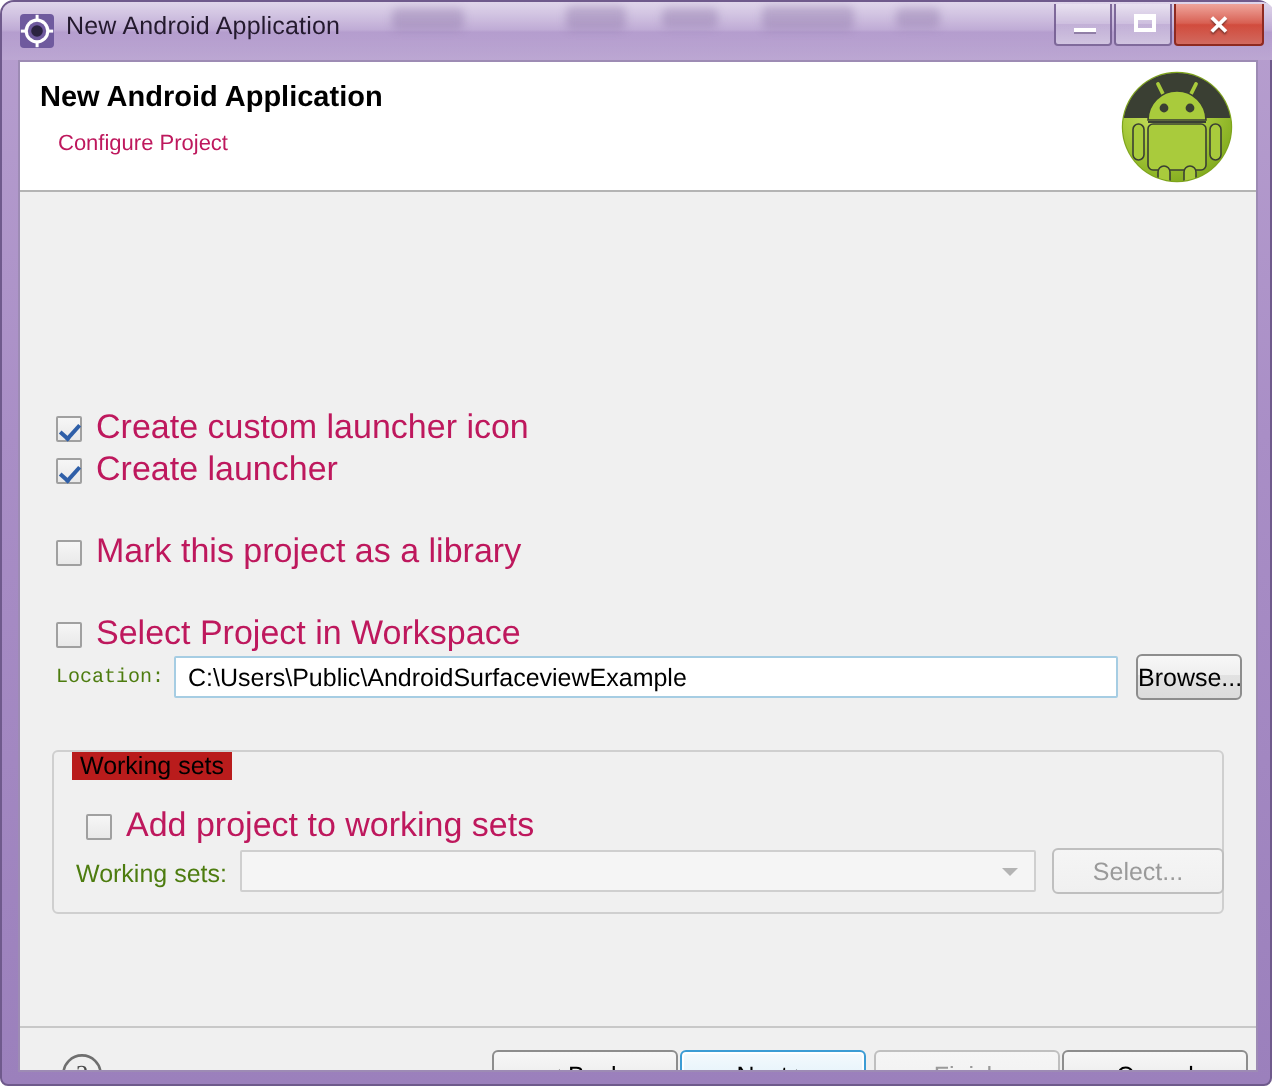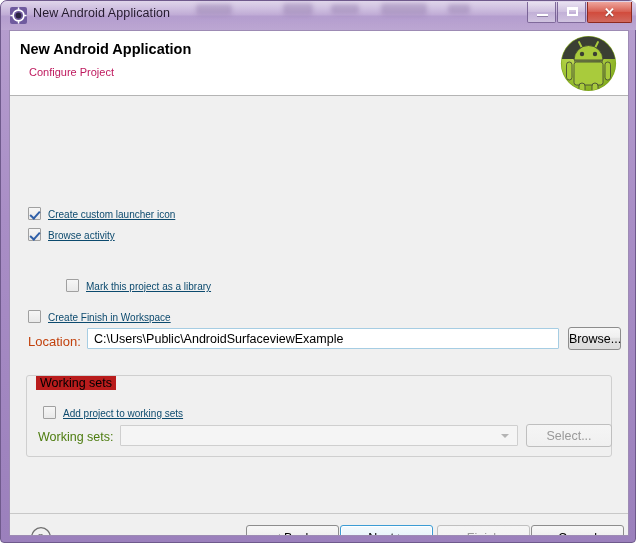--- a/index.html
+++ b/index.html
@@ -184,34 +184,34 @@
   .cb.checked::after {
     content: "";
     position: absolute;
     left: 3px; top: 1px;
     width: 4px; height: 8px;
     border: solid #2f5fa8;
     border-width: 0 2px 2px 0;
     transform: rotate(42deg);
   }
   .cb-label {
-    font-size: 10px;
-    color: #0c4a6e;
+    font-size: 17px;
+    color: #be185d;
     margin-left: 7px;
     vertical-align: 0px;
-    text-decoration: underline;
   }
   .cb-row { cursor: default; white-space: nowrap; }
 
   
   .loc-label {
     position: absolute;
     left: 18px; top: 237px;
-    font-size: 13px;
-    color: #c2410c;
+    font-size: 10px;
+    color: #4d7c0f;
+    font-family: Liberation Mono, monospace;
   }
   .loc-input {
     position: absolute;
     left: 77px; top: 231px;
     width: 472px; height: 21px;
     box-sizing: border-box;
     border: 1px solid #a6cde3;
     background: #ffffff;
     font-size: 12.5px;
     color: #000000;
@@ -433,29 +433,29 @@
       </span>
     </div>
 
     <div class="body-area">
 
       <div class="cb-row row" style="left:18px; top:107px;">
         <span class="cb checked"></span><span class="cb-label">Create custom launcher icon</span>
       </div>
 
       <div class="cb-row row" style="left:18px; top:128px;">
-        <span class="cb checked"></span><span class="cb-label">Browse activity</span>
-      </div>
-
-      <div class="cb-row row" style="left:18px; top:179px;margin-left:38px;">
+        <span class="cb checked"></span><span class="cb-label">Create launcher</span>
+      </div>
+
+      <div class="cb-row row" style="left:18px; top:169px;">
         <span class="cb"></span><span class="cb-label">Mark this project as a library</span>
       </div>
 
       <div class="cb-row row" style="left:18px; top:210px;">
-        <span class="cb"></span><span class="cb-label">Create Finish in Workspace</span>
+        <span class="cb"></span><span class="cb-label">Select Project in Workspace</span>
       </div>
 
       <div class="loc-label">Location:</div>
       <input class="loc-input" type="text" value="C:\Users\Public\AndroidSurfaceviewExample" style="">
       <button class="btn browse-btn">Browse...</button>
 
       <div class="groupbox"></div>
       <div class="group-title">Working sets</div>
 
       <div class="cb-row ws-cb-row">

